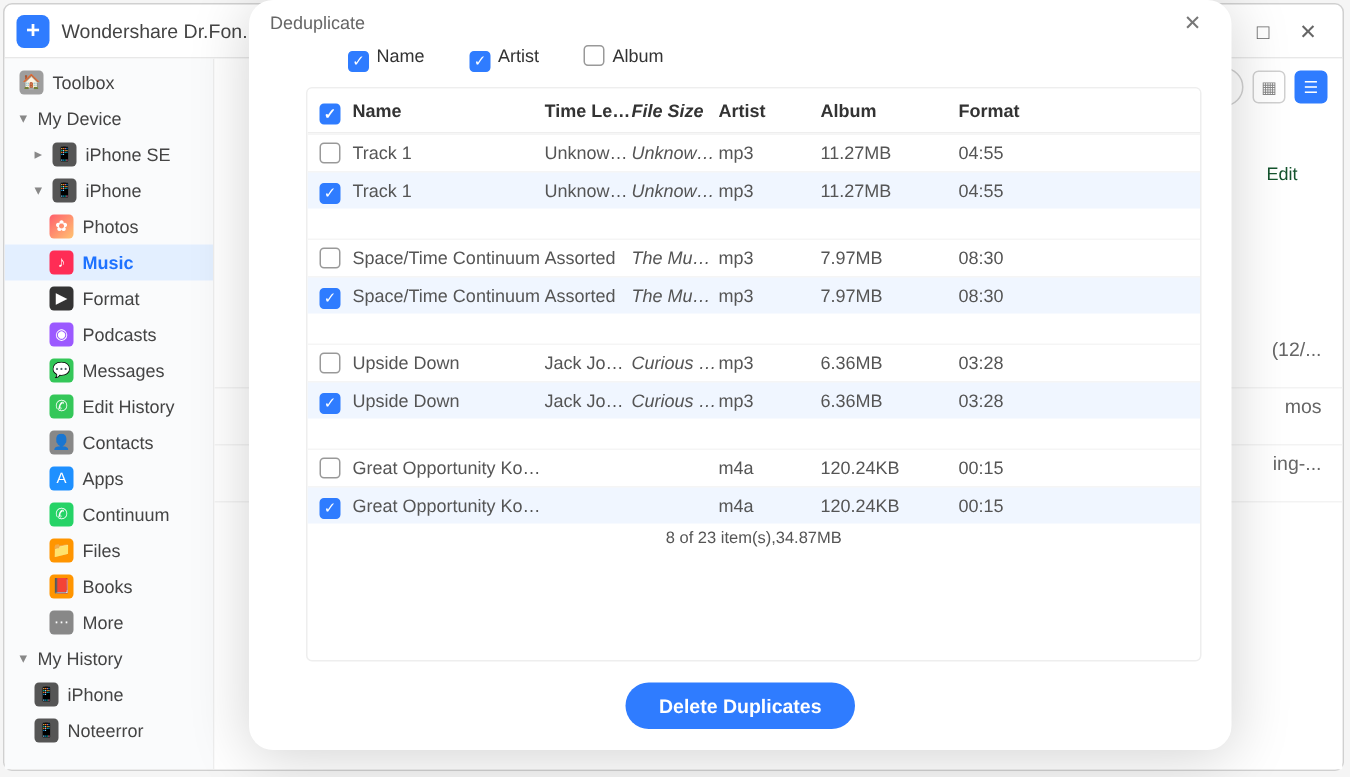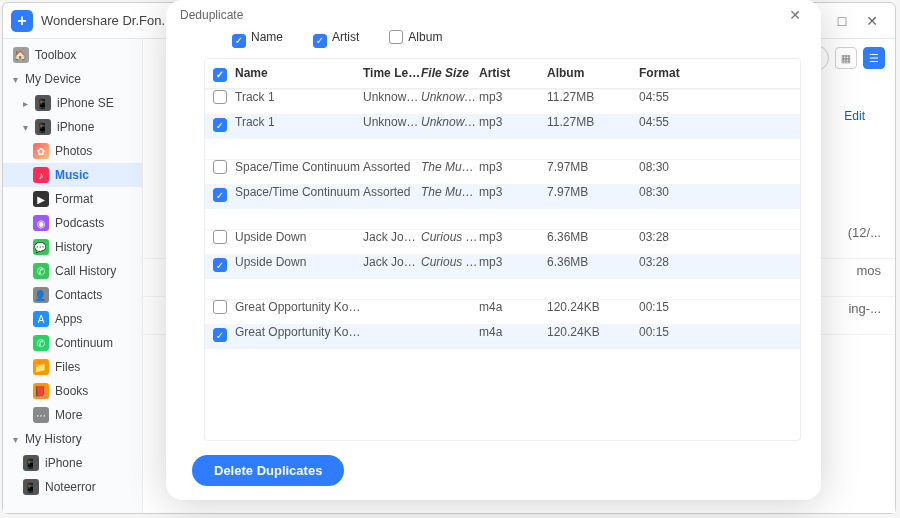--- a/index.html
+++ b/index.html
@@ -22,50 +22,50 @@
 .sb-item.active { background: #e3efff; color: #1e72ff; font-weight: 600; }
 .sb-caret { width: 10px; font-size: 10px; color: #888; margin-right: 2px; }
 .sb-icon { width: 16px; height: 16px; border-radius: 3px; margin-right: 6px; display: flex; align-items: center; justify-content: center; font-size: 10px; color: #fff; flex-shrink: 0; }
 
 .content { flex: 1; position: relative; background: #fff; }
 
 .toolbar-right { position: absolute; top: 6px; right: 10px; display: flex; align-items: center; gap: 6px; }
 .search-box { width: 70px; height: 26px; border: 1px solid #d0d0d0; border-radius: 13px; display: flex; align-items: center; justify-content: flex-end; padding-right: 8px; color: #888; }
 .view-btn { width: 22px; height: 22px; border: 1px solid #d0d0d0; border-radius: 4px; display: flex; align-items: center; justify-content: center; color: #888; font-size: 11px; }
 .view-btn.active { background: #2f7cff; border-color: #2f7cff; color: #fff; }
-.edit-label { position: absolute; top: 70px; right: 30px; font-size: 12px; color: #0369a1; }
+.edit-label { position: absolute; top: 70px; right: 30px; font-size: 12px; color: #14532d; }
 
 .bg-row { position: absolute; left: 0; right: 0; height: 34px; border-bottom: 1px solid #f3f3f3; }
 .bg-text { position: absolute; right: 14px; font-size: 13px; color: #666; }
 
 
 .modal { position: absolute; left: 122px; top: 0; width: 655px; height: 500px; background: #fff; border-radius: 16px; box-shadow: 0 4px 40px rgba(0,0,0,.18); display: flex; flex-direction: column; margin-left: 44px; }
 .modal-head { height: 30px; display: flex; align-items: center; padding: 0 14px; font-size: 12px; color: #666; }
 .modal-close { width: 24px; height: 24px; cursor: pointer; color: #777; font-size: 14px; display:flex; align-items:center; justify-content:center; }
 .modal-title { font-size: 17px; font-weight: 700; color: #222; padding: 6px 42px 10px; }
 .col-selects { display: flex; gap: 30px; padding: 0 66px 10px; font-size: 12px; color: #333; }
 .chk { width: 14px; height: 14px; border: 1.5px solid #999; border-radius: 3px; display: inline-flex; align-items: center; justify-content: center; margin-right: 5px; vertical-align: -3px; }
 .chk.on { background: #2f7cff; border-color: #2f7cff; color: #fff; font-size: 10px; }
 .chk.off { background: #fff; }
 
 .table-wrap { margin: 0 20px 0 38px; border: 1px solid #eee; border-radius: 4px; flex: 1; overflow: hidden; display: flex; flex-direction: column; }
 .tbl { width: 100%; font-size: 12px; }
 .tbl-head { display: flex; align-items: center; height: 30px; background: #fff; border-bottom: 1px solid #eee; font-weight: 600; color: #333; }
-.tbl-row { display: flex; align-items: flex-start; height: 25px; border-top: 1px solid #f5f5f5; color: #555; }
+.tbl-row { display: flex; align-items: center; height: 25px; border-top: 1px solid #f5f5f5; color: #555; }
 .tbl-row.sel { background: #f0f6ff; }
 .tbl-gap { height: 20px; }
 .c-chk { width: 30px; padding-left: 8px; }
 .c-name { width: 128px; overflow: hidden; text-overflow: ellipsis; white-space: nowrap; }
 .c-len { width: 58px; overflow: hidden; text-overflow: ellipsis; white-space: nowrap; }
 .c-fs { width: 58px; overflow: hidden; text-overflow: ellipsis; white-space: nowrap; font-style: italic; }
 .c-art { width: 68px; }
 .c-alb { width: 92px; }
 .c-fmt { width: 70px; }
 .summary { text-align: center; font-size: 11px; color: #555; padding: 4px 0; }
-.modal-foot { padding: 14px 26px; display: flex; justify-content: flex-start; }
+.modal-foot { padding: 14px 26px; display: flex; justify-content: center; }
 .del-btn { background: #2f7cff; color: #fff; border: none; border-radius: 18px; padding: 8px 22px; font-size: 13px; font-weight: 600; cursor: pointer; }
 </style>
 </head>
 <body>
 
 <div class="main-window">
   <div class="titlebar">
     <div class="app-logo">+</div>
     <div class="app-title">Wondershare Dr.Fon...</div>
     <div class="titlebar-spacer"></div>
@@ -107,25 +107,25 @@
       <div class="sb-item indent2">
           <span class="sb-icon" style="background:#333">▶</span>
           <span>Format</span>
         </div>
       <div class="sb-item indent2">
           <span class="sb-icon" style="background:#9b59ff">◉</span>
           <span>Podcasts</span>
         </div>
       <div class="sb-item indent2">
           <span class="sb-icon" style="background:#34c759">💬</span>
-          <span>History</span>
+          <span>Messages</span>
         </div>
       <div class="sb-item indent2">
           <span class="sb-icon" style="background:#34c759">✆</span>
-          <span>Call History</span>
+          <span>Edit History</span>
         </div>
       <div class="sb-item indent2">
           <span class="sb-icon" style="background:#888">👤</span>
           <span>Contacts</span>
         </div>
       <div class="sb-item indent2">
           <span class="sb-icon" style="background:#1e90ff">A</span>
           <span>Apps</span>
         </div>
       <div class="sb-item indent2">
@@ -274,18 +274,19 @@
             <div class="c-chk"><span class="chk on">✓</span></div>
             <div class="c-name">Great Opportunity Kouf...</div>
             <div class="c-len"></div>
             <div class="c-fs"></div>
             <div class="c-art">m4a</div>
             <div class="c-alb">120.24KB</div>
             <div class="c-fmt">00:15</div>
           </div>
         </div>
     </div>
+    <div class="summary">8 of 23 item(s),34.87MB</div>
   </div>
 
   <div class="modal-foot">
     <button class="del-btn">Delete Duplicates</button>
   </div>
 </div>
 
 </body></html>

